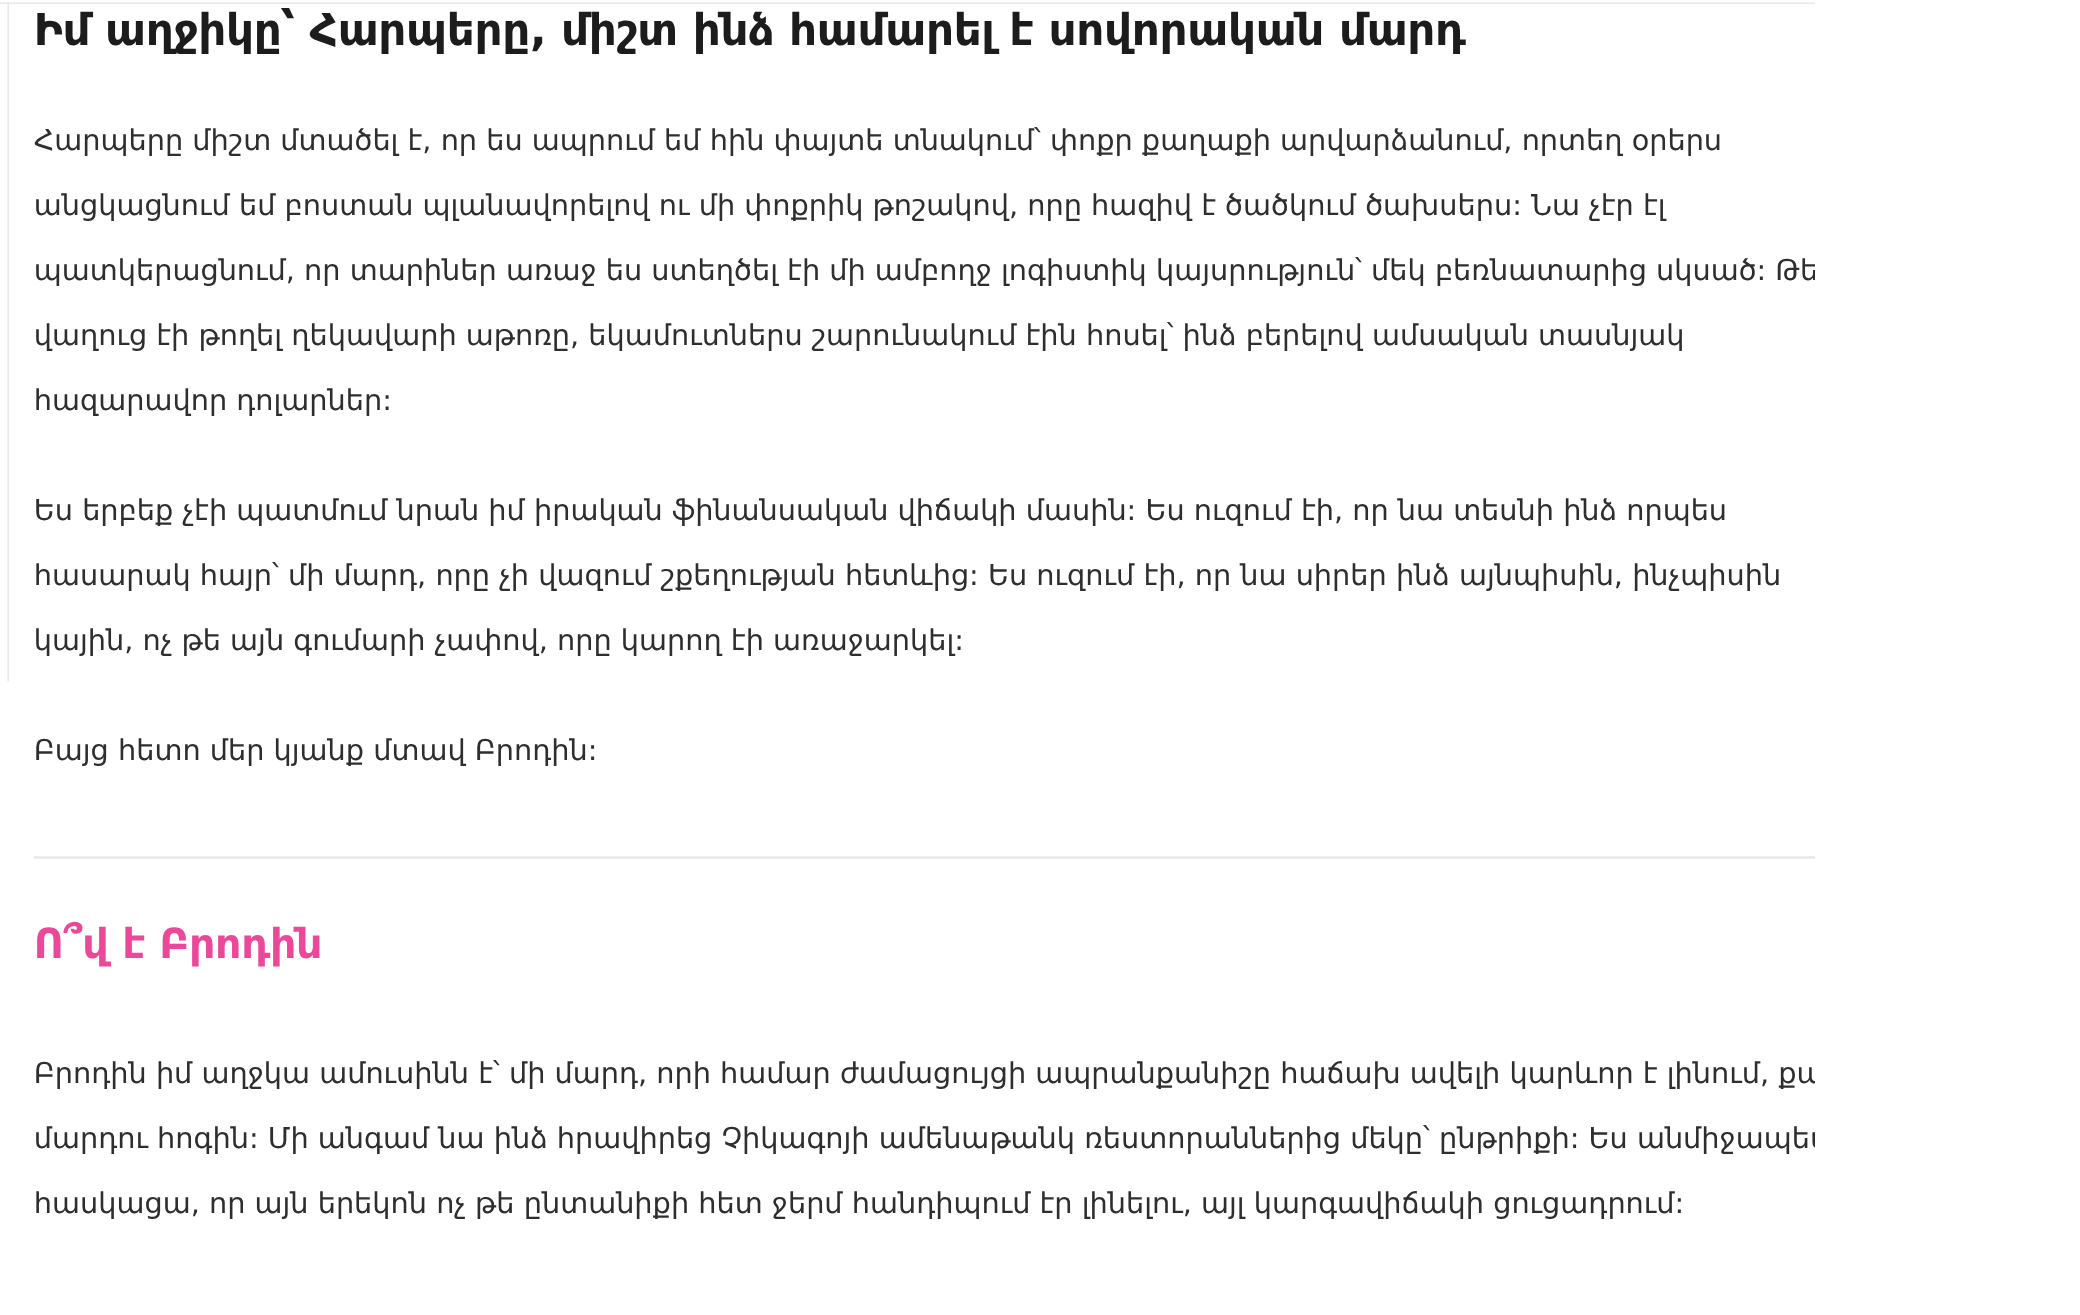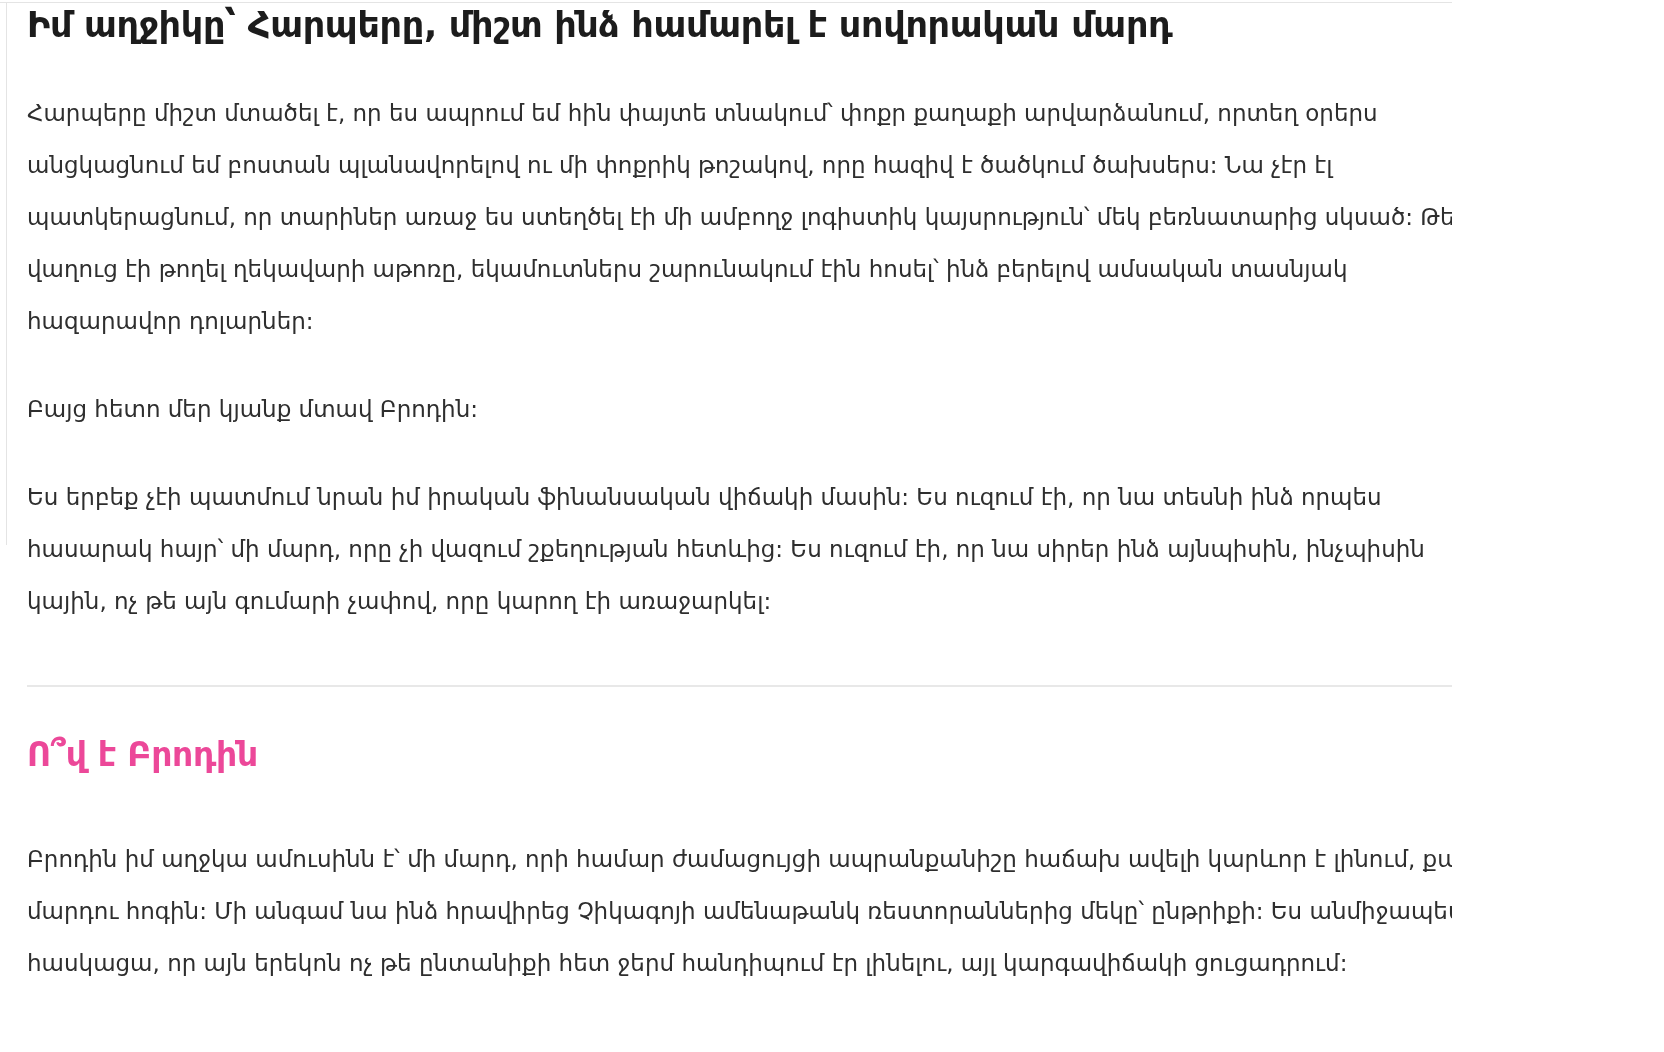--- a/index.html
+++ b/index.html
@@ -77,23 +77,23 @@
 
   <div class="top-border"></div>
   <div class="left-border"></div>
 
   <div class="content">
 
     <h1 class="article-title">Իմ աղջիկը՝ Հարպերը, միշտ ինձ համարել է սովորական մարդ</h1>
 
     <p class="body-paragraph">Հարպերը միշտ մտածել է, որ ես ապրում եմ հին փայտե տնակում՝ փոքր քաղաքի արվարձանում, որտեղ օրերս անցկացնում եմ բոստան պլանավորելով ու մի փոքրիկ թոշակով, որը հազիվ է ծածկում ծախսերս: Նա չէր էլ պատկերացնում, որ տարիներ առաջ ես ստեղծել էի մի ամբողջ լոգիստիկ կայսրություն՝ մեկ բեռնատարից սկսած: Թեև վաղուց էի թողել ղեկավարի աթոռը, եկամուտներս շարունակում էին հոսել՝ ինձ բերելով ամսական տասնյակ հազարավոր դոլարներ:</p>
 
+    <p class="body-paragraph">Ես երբեք չէի պատմում նրան իմ իրական ֆինանսական վիճակի մասին: Ես ուզում էի, որ նա տեսնի ինձ որպես հասարակ հայր՝ մի մարդ, որը չի վազում շքեղության հետևից: Ես ուզում էի, որ նա սիրեր ինձ այնպիսին, ինչպիսին կային, ոչ թե այն գումարի չափով, որը կարող էի առաջարկել:</p>
+
     <p class="body-paragraph">Բայց հետո մեր կյանք մտավ Բրոդին:</p>
-
-    <p class="body-paragraph">Ես երբեք չէի պատմում նրան իմ իրական ֆինանսական վիճակի մասին: Ես ուզում էի, որ նա տեսնի ինձ որպես հասարակ հայր՝ մի մարդ, որը չի վազում շքեղության հետևից: Ես ուզում էի, որ նա սիրեր ինձ այնպիսին, ինչպիսին կային, ոչ թե այն գումարի չափով, որը կարող էի առաջարկել:</p>
 
     <hr class="section-divider">
 
     <h2 class="section-heading">Ո՞վ է Բրոդին</h2>
 
     <p class="body-paragraph last-paragraph">Բրոդին իմ աղջկա ամուսինն է՝ մի մարդ, որի համար ժամացույցի ապրանքանիշը հաճախ ավելի կարևոր է լինում, քան մարդու հոգին: Մի անգամ նա ինձ հրավիրեց Չիկագոյի ամենաթանկ ռեստորաններից մեկը՝ ընթրիքի: Ես անմիջապես հասկացա, որ այն երեկոն ոչ թե ընտանիքի հետ ջերմ հանդիպում էր լինելու, այլ կարգավիճակի ցուցադրում:</p>
 
   </div>
 </div>
 

